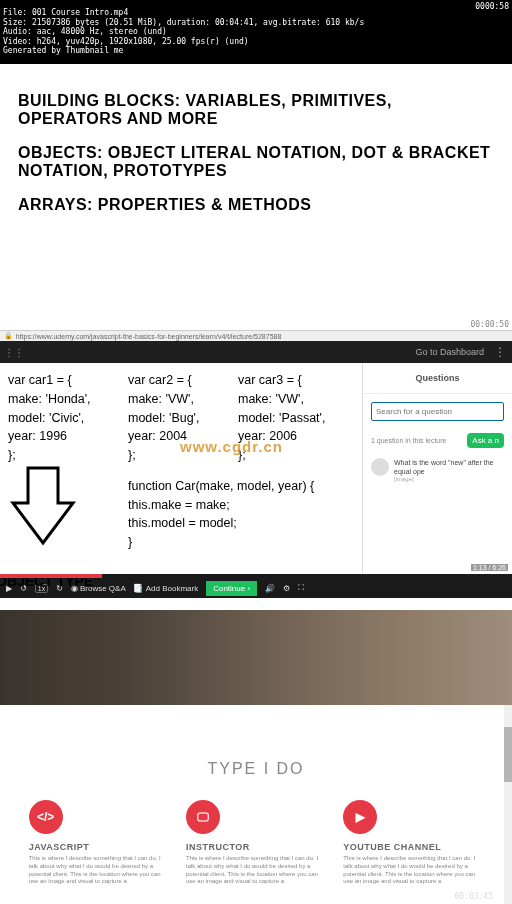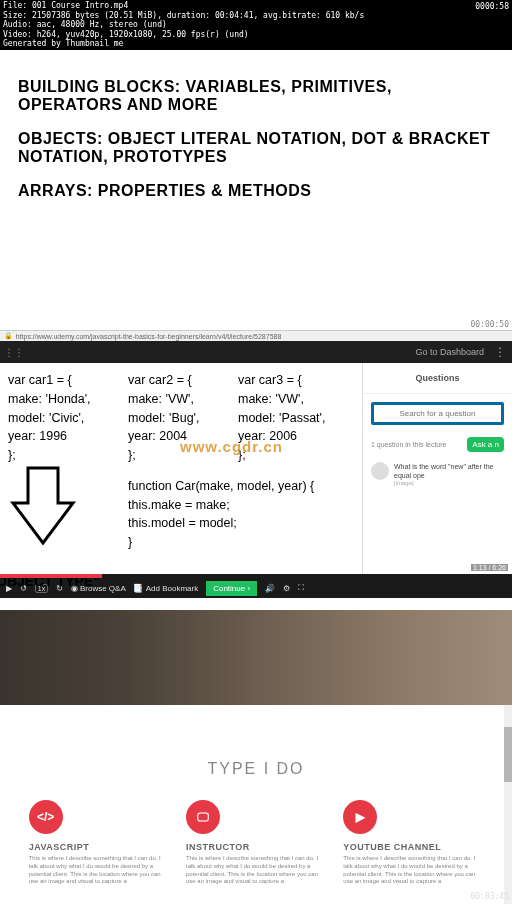--- a/index.html
+++ b/index.html
@@ -1,26 +1,26 @@
 <!DOCTYPE html>
 <html><head>
 <meta charset="utf-8">
 <style>
   * { margin: 0; padding: 0; box-sizing: border-box; }
   body { width: 512px; height: 904px; font-family: Arial, sans-serif; background: #fff; overflow: hidden; position: relative; }
   
-  .file-info { background: #000; color: #fff; font-size: 8px; padding: 1px 3px; line-height: 1.2; font-family: monospace; }
+  .file-info { background: #000; color: #fff; font-size: 8px; padding: 8px 3px; line-height: 1.2; font-family: monospace; }
   .file-info span { display: block; }
   .file-info .tr { position: absolute; right: 3px; top: 2px; }
   
   .slide { padding: 12px 18px 18px; }
   .slide h2 { font-size: 16px; font-weight: 900; letter-spacing: 0.5px; margin: 16px 0 8px; font-family: Arial Black, Arial, sans-serif; }
   
   .timecode { position: absolute; right: 3px; top: 320px; font-size: 8px; color: #888; font-family: monospace; }
-  .timecode2 { position: absolute; right: 3px; bottom: 3px; font-size: 8px; color: #ddd; font-family: monospace; }
+  .timecode2 { position: absolute; right: 19px; bottom: 3px; font-size: 8px; color: #ddd; font-family: monospace; }
   
   .browser { position: absolute; top: 330px; left: 0; width: 512px; height: 280px; border-top: 1px solid #ccc; }
   .addr { background: #f0f0f0; font-size: 7px; padding: 1px 4px; color: #666; display: flex; align-items: center; }
   .addr .lock { color: #2a8a2a; margin-right: 3px; }
   
   .udemy-top { background: #1f1f1f; height: 22px; display: flex; align-items: center; padding: 0 10px; position: relative; }
   .udemy-top .dash { color: #aaa; font-size: 9px; margin-left: auto; margin-right: 18px; }
   .udemy-top .dots { color: #aaa; font-size: 12px; position: absolute; right: 6px; }
   .udemy-top .grid { color: #888; font-size: 10px; position: absolute; left: -6px; }
   
@@ -29,21 +29,21 @@
   .code-col { padding: 0 4px; line-height: 1.5; }
   .code-col.c1 { width: 120px; }
   .code-col.c2 { flex: 1; }
   .arrow-svg { position: absolute; left: 8px; top: 100px; }
   .otype { position: absolute; left: -4px; top: 210px; font-size: 14px; font-weight: bold; font-family: Arial Black, Arial; }
   .wm { position: absolute; left: 180px; top: 75px; color: #d89020; opacity: 0.8; font-size: 15px; font-weight: bold; letter-spacing: 1px; }
   
   .qpanel { width: 150px; background: #fff; border-left: 1px solid #ddd; font-size: 9px; }
   .qpanel .qhead { text-align: center; padding: 10px 0; font-weight: bold; color: #555; border-bottom: 1px solid #eee; }
   .qpanel .qsearch { padding: 8px; }
-  .qpanel .qsearch input { width: 100%; padding: 4px; font-size: 8px; border: 3px solid #0369a1; border-radius: 2px; text-align: center; }
+  .qpanel .qsearch input { width: 100%; padding: 4px; font-size: 8px; border: 1px solid #0369a1; border-radius: 2px; }
   .qpanel .qcount { padding: 4px 8px; font-size: 7px; color: #888; display: flex; align-items: center; }
   .qpanel .qask { margin-left: auto; background: #1fbf5f; color: #fff; padding: 3px 5px; border-radius: 4px; font-size: 8px; }
   .qpanel .qitem { display: flex; padding: 6px 8px; gap: 5px; }
   .qpanel .qav { width: 18px; height: 18px; border-radius: 50%; background: #ddd; flex-shrink: 0; }
   .qpanel .qtext { font-size: 7px; color: #444; line-height: 1.3; }
   .qpanel .qimg { color: #aaa; font-size: 6px; }
   
   .progress { background: #1a1a1a; height: 4px; position: relative; }
   .progress .bar { background: #e63946; height: 100%; width: 20%; }
   .progress .time { position: absolute; right: 4px; top: -10px; color: #fff; font-size: 7px; background: rgba(0,0,0,0.4); padding: 0 2px; }

